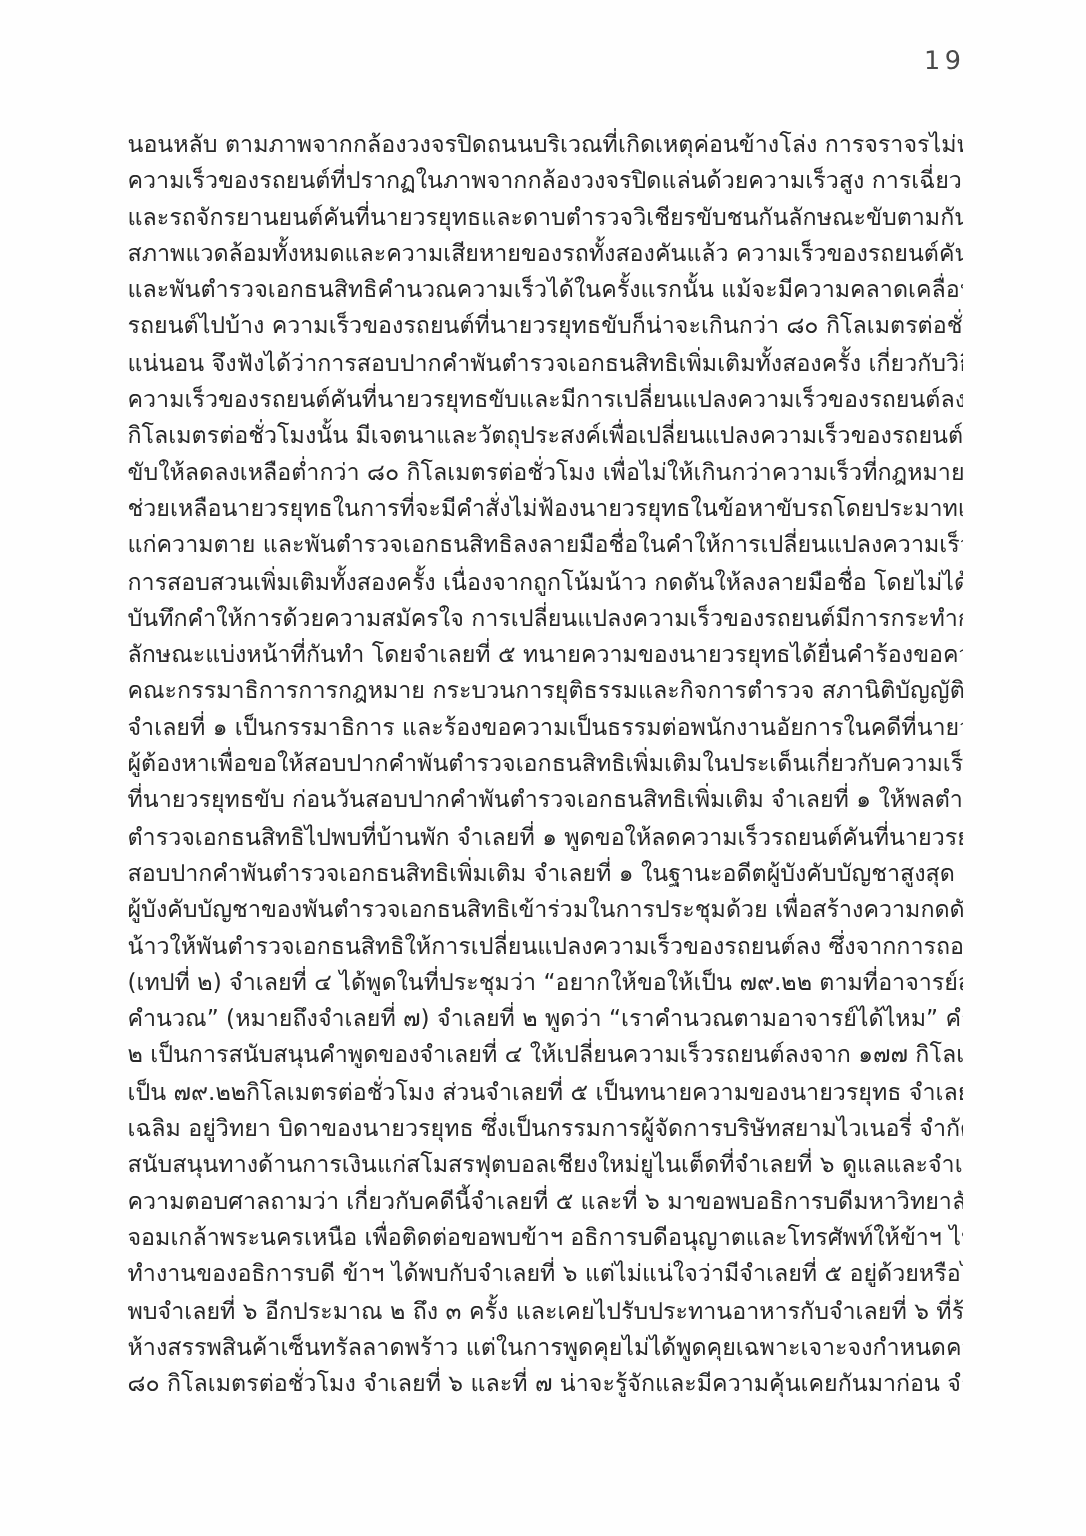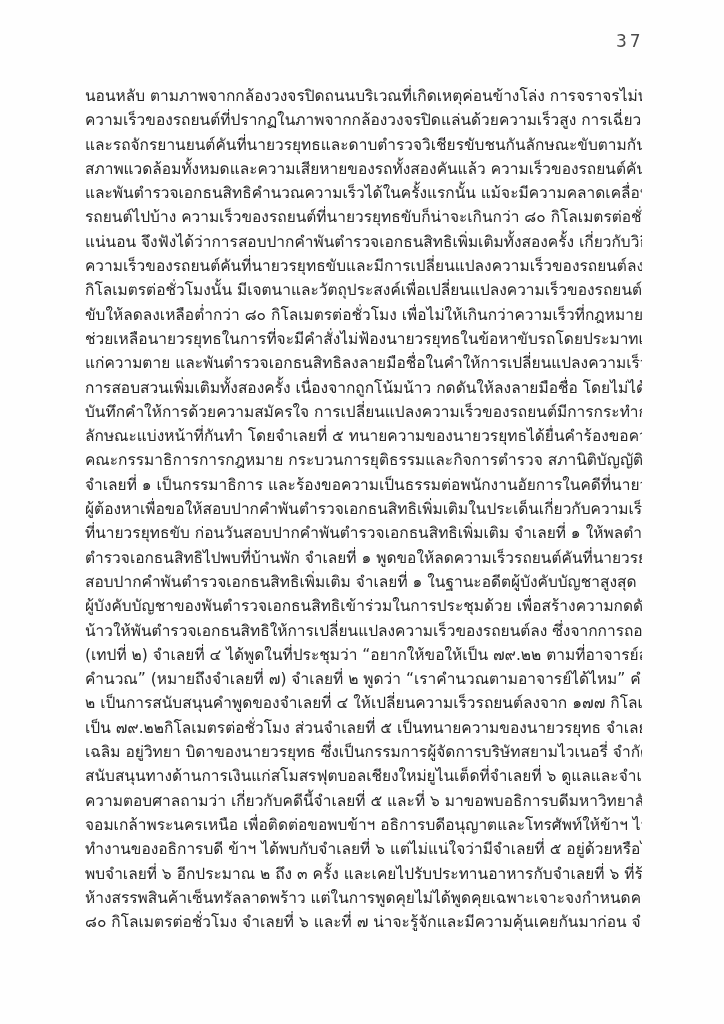--- a/index.html
+++ b/index.html
@@ -38,21 +38,21 @@
     text-align: justify;
     text-align-last: justify;
     overflow: hidden;
     white-space: nowrap;
   }
 </style>
 </head>
 <body>
 
 <div class="page">
-  <div class="page-number">37</div>
+  <div class="page-number">19</div>
   <div class="body-text">
     <div class="line">นอนหลับ ตามภาพจากกล้องวงจรปิดถนนบริเวณที่เกิดเหตุค่อนข้างโล่ง การจราจรไม่หนาแน่น และ</div>
     <div class="line">ความเร็วของรถยนต์ที่ปรากฏในภาพจากกล้องวงจรปิดแล่นด้วยความเร็วสูง การเฉี่ยวชนของรถยนต์</div>
     <div class="line">และรถจักรยานยนต์คันที่นายวรยุทธและดาบตำรวจวิเชียรขับชนกันลักษณะขับตามกันไป เมื่อพิจารณา</div>
     <div class="line">สภาพแวดล้อมทั้งหมดและความเสียหายของรถทั้งสองคันแล้ว ความเร็วของรถยนต์คันที่นายวรยุทธขับ</div>
     <div class="line">และพันตำรวจเอกธนสิทธิคำนวณความเร็วได้ในครั้งแรกนั้น แม้จะมีความคลาดเคลื่อนของความเร็ว</div>
     <div class="line">รถยนต์ไปบ้าง ความเร็วของรถยนต์ที่นายวรยุทธขับก็น่าจะเกินกว่า ๘๐ กิโลเมตรต่อชั่วโมง อย่าง</div>
     <div class="line">แน่นอน จึงฟังได้ว่าการสอบปากคำพันตำรวจเอกธนสิทธิเพิ่มเติมทั้งสองครั้ง เกี่ยวกับวิธีการคำนวณหา</div>
     <div class="line">ความเร็วของรถยนต์คันที่นายวรยุทธขับและมีการเปลี่ยนแปลงความเร็วของรถยนต์ลงเหลือ ๗๙.๒๒</div>
     <div class="line">กิโลเมตรต่อชั่วโมงนั้น มีเจตนาและวัตถุประสงค์เพื่อเปลี่ยนแปลงความเร็วของรถยนต์คันที่นายวรยุทธ</div>

